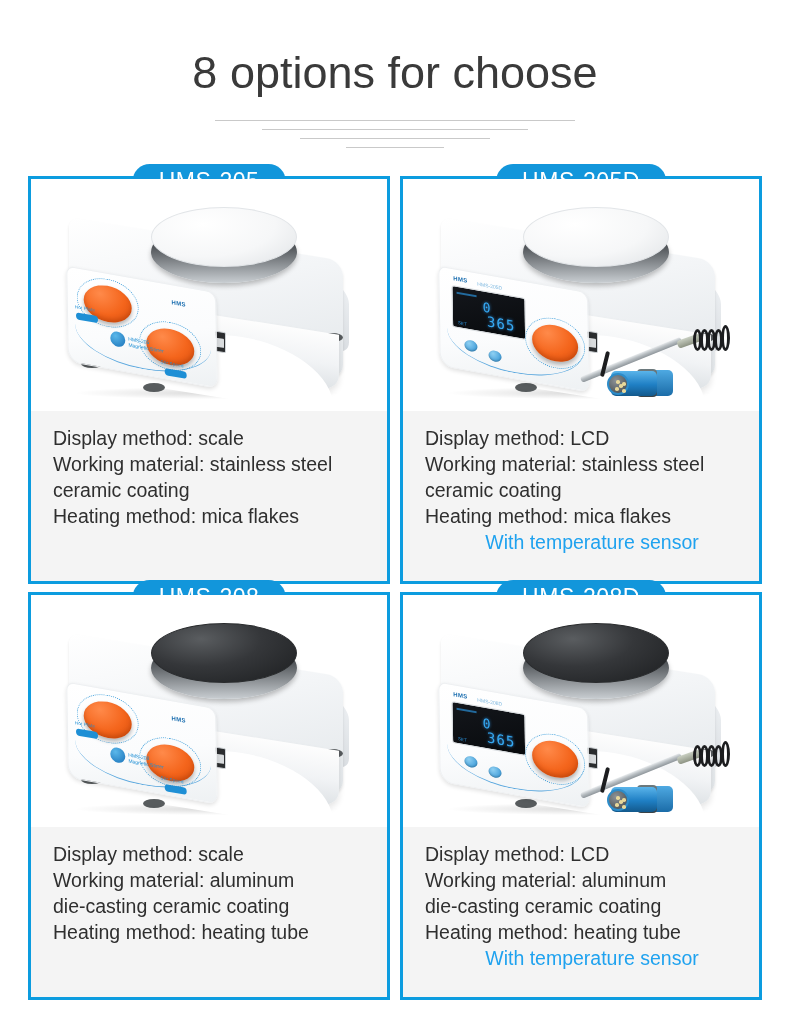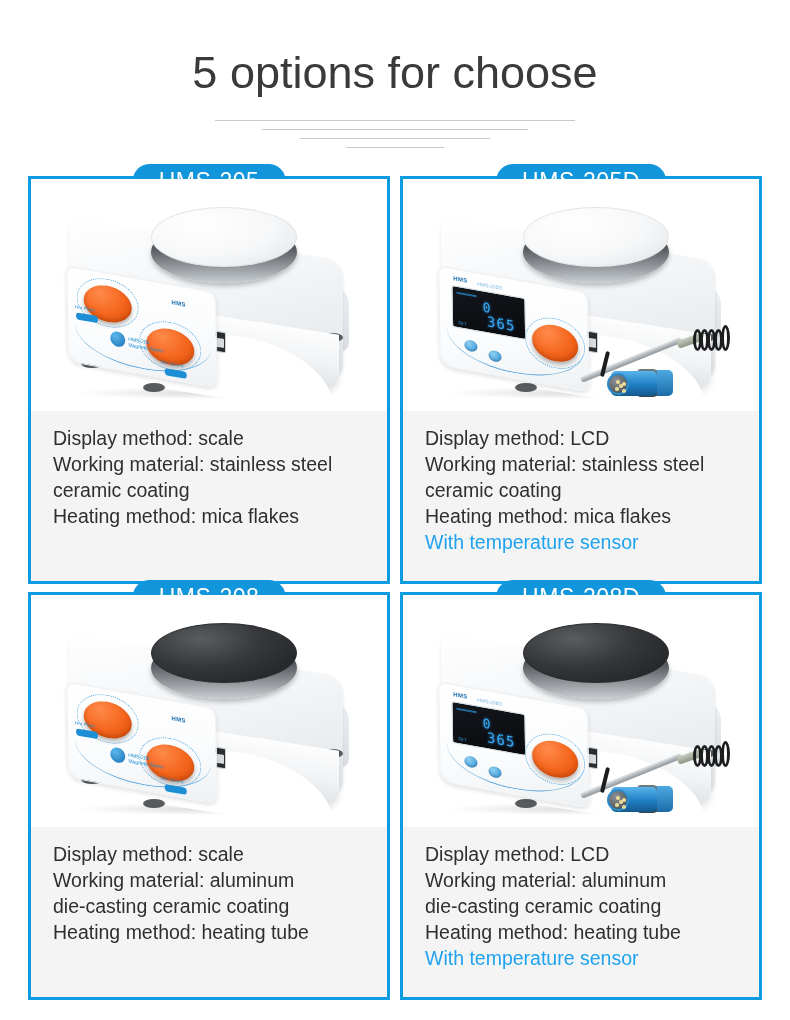--- a/index.html
+++ b/index.html
@@ -87,21 +87,21 @@
     flex: 1;
     background: #f4f4f4;
     padding: 14px 0 0 22px;
   }
   .spec-line {
     font-size: 19.5px;
     line-height: 26px;
     color: #2f2f2f;
     white-space: nowrap;
   }
-  .spec-line.accent { color: #1fa2ef; }
+  .spec-line.accent { color: #1fa2ef; text-align: center; }
 
   
   .machine {
     position: absolute;
     left: 28px;
     top: 18px;
     width: 306px;
     height: 200px;
   }
 
@@ -421,21 +421,21 @@
   .shadow-blob {
     position: absolute;
     left: 18px; top: 190px;
     width: 260px; height: 12px;
     background: radial-gradient(ellipse at center, rgba(0,0,0,.14), rgba(0,0,0,0) 72%);
   }
 </style>
 </head>
 <body>
 
-<div class="page-title">5 options for choose</div>
+<div class="page-title">8 options for choose</div>
 
 <div class="divider">
   <i></i>
   <i></i>
   <i></i>
   <i></i>
 </div>
 
 <div class="grid" id="grid">
   <div class="card">

